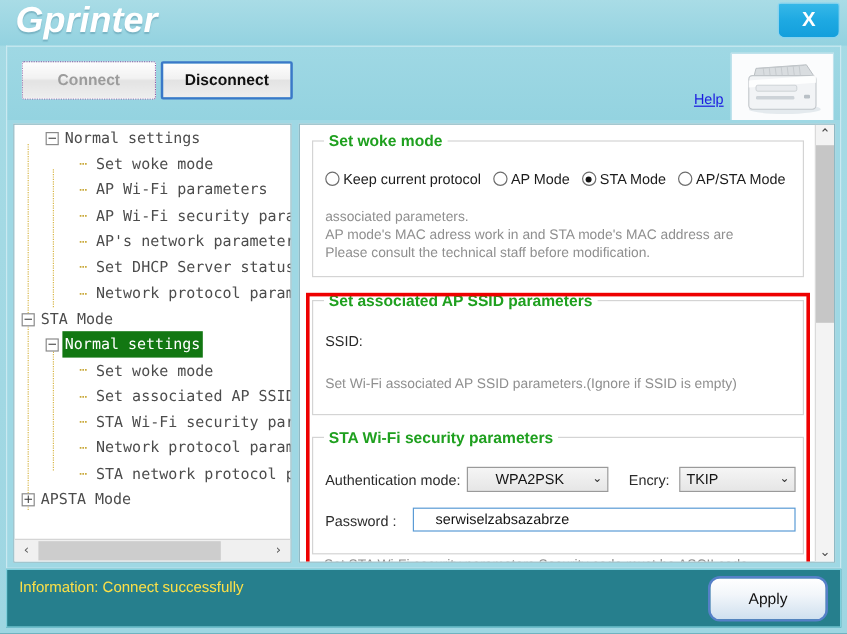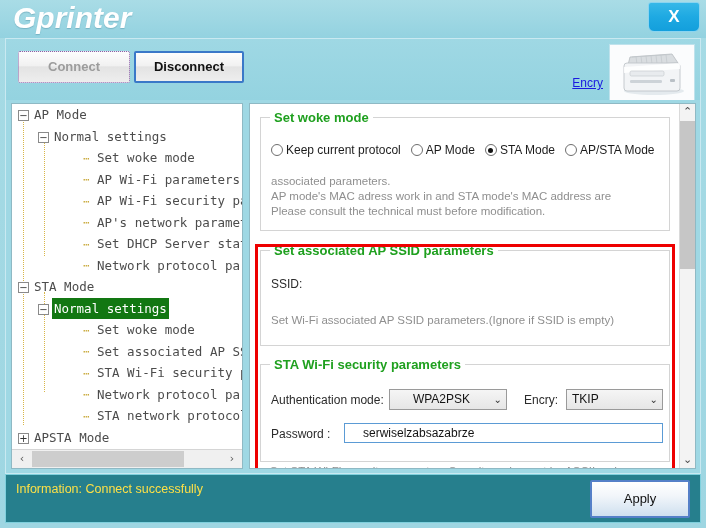--- a/index.html
+++ b/index.html
@@ -126,21 +126,21 @@
     color: #4c4c4c;
     cursor: pointer;
   }
   .tnode .tlabel { display: inline-block; padding: 0 2px; }
   .tnode.sel .tlabel {
     background: #127712;
     color: #ffffff;
   }
   .lvl0 { padding-left: 6px; }
   .lvl1 { padding-left: 26px; }
-  .lvl2 { padding-left: 71px; }
+  .lvl2 { padding-left: 54px; }
   .expander {
     display: inline-block;
     width: 11px; height: 11px;
     line-height: 9px;
     text-align: center;
     border: 1px solid #8a8a8a;
     background: #ffffff;
     font-family: "DejaVu Sans", sans-serif;
     font-size: 10px;
     color: #333;
@@ -325,42 +325,42 @@
   .status-text {
     position: absolute; left: 10px; top: 7px;
     color: #fde047;
     font-size: 12.5px;
   }
   #apply-btn {
     position: absolute; right: 10px; top: 5px;
     width: 100px; height: 38px;
     background: linear-gradient(to bottom, #ffffff 0%, #f2f6fa 40%, #cfe0ef 100%);
     border: 2px solid #5580c8;
-    border-radius: 2px;
+    border-radius: 10px;
     font-size: 13px;
     color: #111;
     text-align: center;
     line-height: 34px;
     cursor: pointer;
   }
 </style>
 </head>
 <body>
 
 <div id="app">
 
   <div class="titlebar">
     <div class="app-title">Gprinter</div>
     <div class="close-btn">X</div>
   </div>
 
   <div class="toolbar">
     <div class="btn3d" id="disconnect-btn">Disconnect</div>
     <div class="btn3d" id="connect-btn">Connect</div>
-    <div class="help-link">Encry</div>
+    <div class="help-link">Help</div>
     <div class="printer-img">
       <svg width="84" height="55" viewBox="0 0 84 55">
         <rect x="0" y="0" width="84" height="55" fill="#fbfcfd"></rect>
         <ellipse cx="44" cy="46" rx="30" ry="4" fill="#e4eaee"></ellipse>
         <path d="M18 20 L20 12 L62 9 L68 18 Z" fill="#d9dde0" stroke="#b7bcc0" stroke-width="0.8"></path>
         <path d="M22 12 L60 9.5" stroke="#c2c7cb" stroke-width="0.7"></path>
         <path d="M26 11.7 L27 19.6" stroke="#c2c7cb" stroke-width="0.7"></path>
         <path d="M31 11.4 L32 19.4" stroke="#c2c7cb" stroke-width="0.7"></path>
         <path d="M36 11.1 L37 19.2" stroke="#c2c7cb" stroke-width="0.7"></path>
         <path d="M41 10.8 L42 19" stroke="#c2c7cb" stroke-width="0.7"></path>
@@ -377,23 +377,20 @@
   </div>
 
   <div class="main">
 
     <div class="tree-panel">
       <div class="tree-inner">
         <div class="vline a"></div>
         <div class="vline b"></div>
         <div class="vline c"></div>
 
-        <div class="tnode lvl0">
-          <span class="expander">−</span><span class="tlabel">AP Mode</span>
-        </div>
         <div class="tnode lvl1">
           <span class="expander">−</span><span class="tlabel">Normal settings</span>
         </div>
         <div class="tnode lvl2">
           <span class="dashlead">⋯</span><span class="tlabel">Set woke mode</span>
         </div>
         <div class="tnode lvl2">
           <span class="dashlead">⋯</span><span class="tlabel">AP Wi-Fi parameters</span>
         </div>
         <div class="tnode lvl2">
@@ -455,21 +452,21 @@
             </span><span class="radio-opt">
               <span class="rdot on"></span><span>STA Mode</span>
             </span><span class="radio-opt">
               <span class="rdot"></span><span>AP/STA Mode</span>
             </span>
           </div>
 
           <div class="desc" style="position:absolute; left:10px; top:56px; width:392px;">
             <div>associated parameters.</div>
             <div>AP mode's MAC adress work in and STA mode's MAC address are</div>
-            <div>Please consult the technical must before modification.</div>
+            <div>Please consult the technical staff before modification.</div>
           </div>
         </div>
 
         <div class="group" style="left:10px; top:146px; width:410px; height:96px;">
           <div class="group-title">Set associated AP SSID parameters</div>
 
           <div class="lbl" style="position:absolute; left:10px; top:26px;text-align:center;">SSID:</div>
 
           <div class="desc" style="position:absolute; left:10px; top:62px; width:392px;">Set Wi-Fi associated AP SSID parameters.(Ignore if SSID is empty)</div>
         </div>

